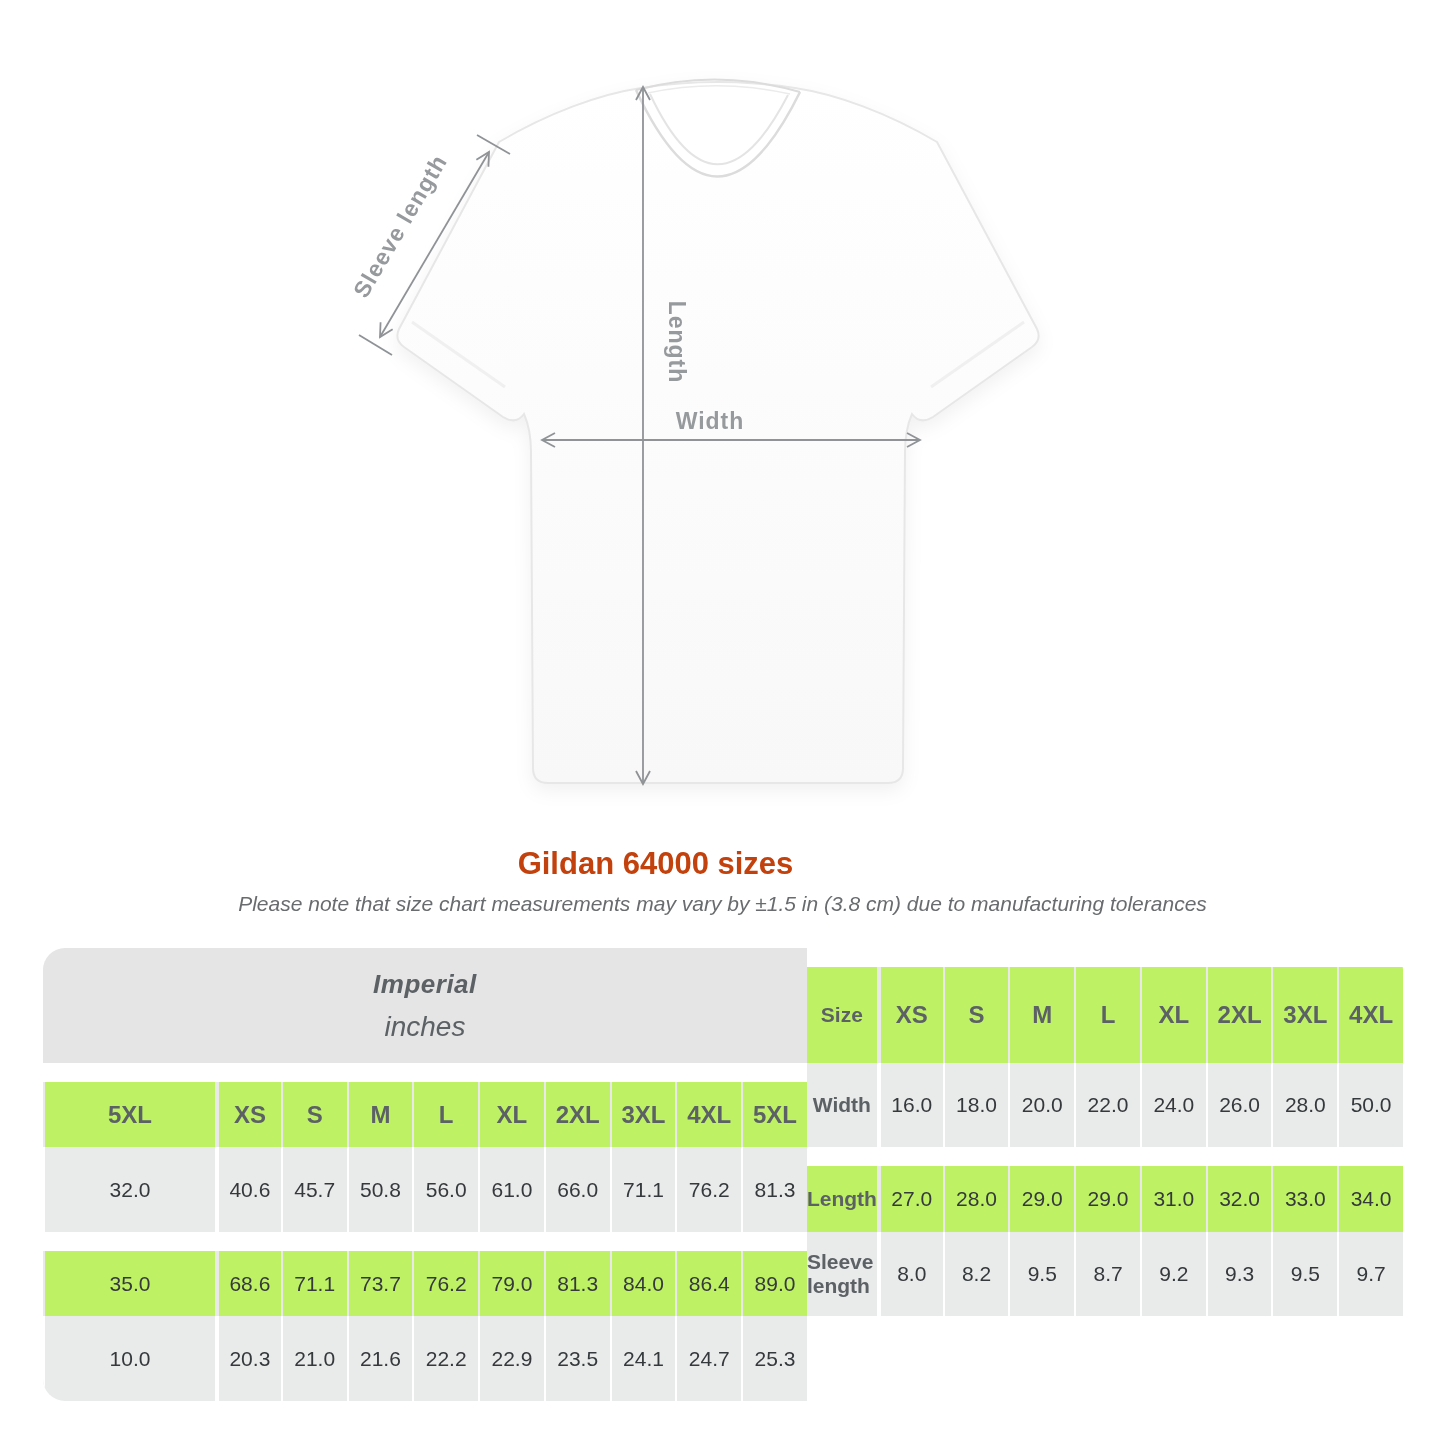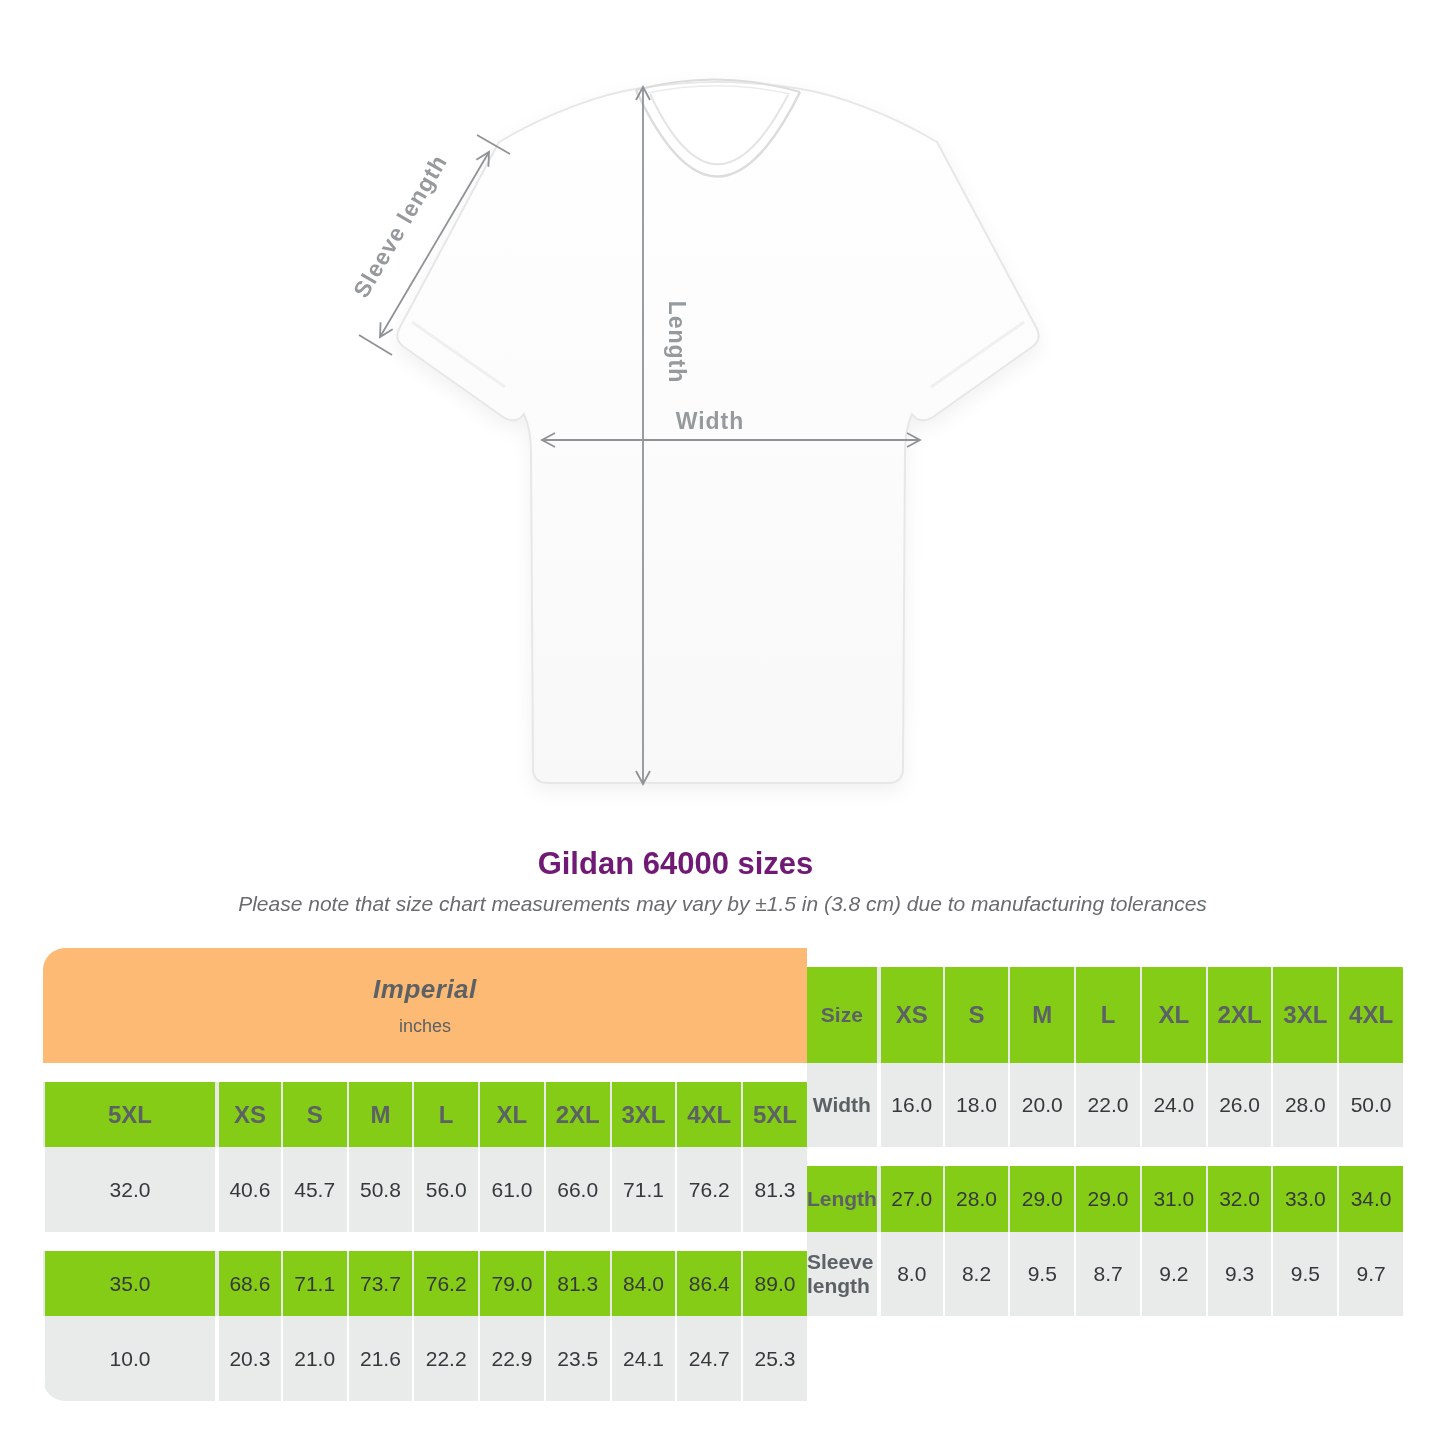--- a/index.html
+++ b/index.html
@@ -8,37 +8,37 @@
 
   
   #diagram{position:absolute;left:0;top:0;width:1445px;height:850px;}
   .shirt{filter:drop-shadow(0 7px 9px rgba(0,0,0,.055));}
   .ann-line{stroke:#8f9396;stroke-width:1.8;fill:none;}
   .ann-text{fill:#979a9d;font-weight:bold;font-size:23px;letter-spacing:1px;
             font-family:"Liberation Sans",sans-serif;}
 
   
   .title{position:absolute;left:0;top:846px;width:1311px;text-align:center;
-         font-size:31px;font-weight:bold;color:#701a75;padding-left:20px;}
+         font-size:31px;font-weight:bold;color:#c2410c;}
   .subtitle{position:absolute;left:0;top:892px;width:1445px;text-align:center;
             font-size:21px;font-style:italic;color:#696c6e;}
 
   
   .table{position:absolute;left:43px;top:948px;width:1360px;
          display:grid;grid-template-columns:172px repeat(18,1fr);
          grid-template-rows:115px 84px 85px 84px 85px;
          border-radius:22px;overflow:hidden;}
-  .ghead{background:#fdba74;display:flex;flex-direction:column;align-items:center;
+  .ghead{background:#e5e5e5;display:flex;flex-direction:column;align-items:center;
          justify-content:center;gap:11px;}
   .gh-imperial{grid-column:1/11;grid-row:1;}
   .gh-metric{grid-column:11/20;grid-row:1;}
   .gtitle{font-size:26px;font-weight:bold;font-style:italic;color:#5c6165;letter-spacing:.5px;}
-  .gsub{font-size:18px;color:#5c6165;}
+  .gsub{font-size:28px;font-style:italic;color:#5c6165;}
   .c{display:flex;align-items:center;justify-content:center;}
-  .wr{background:#84cc16;border-left:2px solid #e9e9e9;margin-top:19px;}
+  .wr{background:#bef264;border-left:2px solid #e9e9e9;margin-top:19px;}
   .gr{background:#e9eaea;border-left:2px solid #ffffff;}
   .lab{border-left:none !important;font-weight:bold;font-size:21px;color:#5c6165;}
   .sep4{border-left-width:4px;}
   .s{font-weight:bold;font-size:24px;color:#5c6165;}
   .v{font-size:21px;color:#36393c;}
 </style>
 </head>
 <body>
 
 <svg id="diagram" viewBox="0 0 1445 850">

